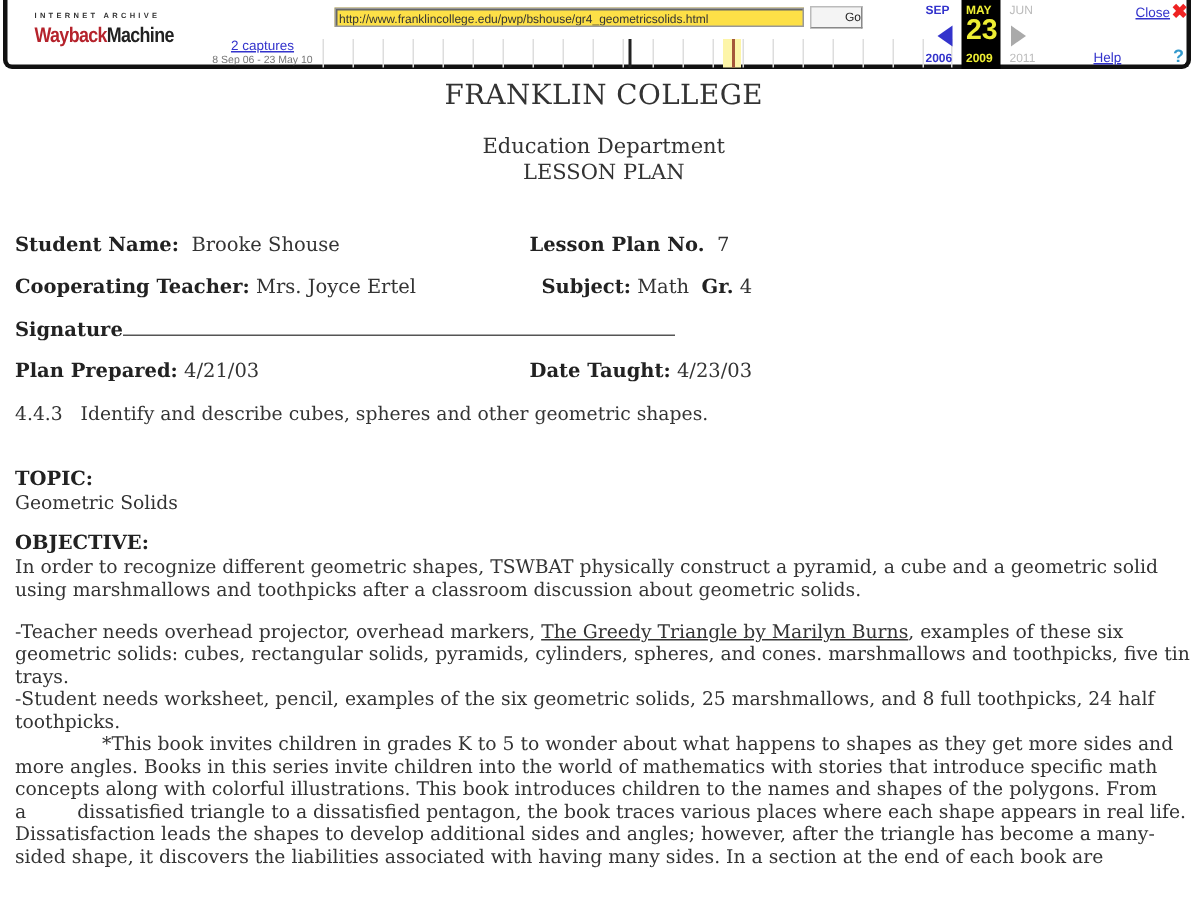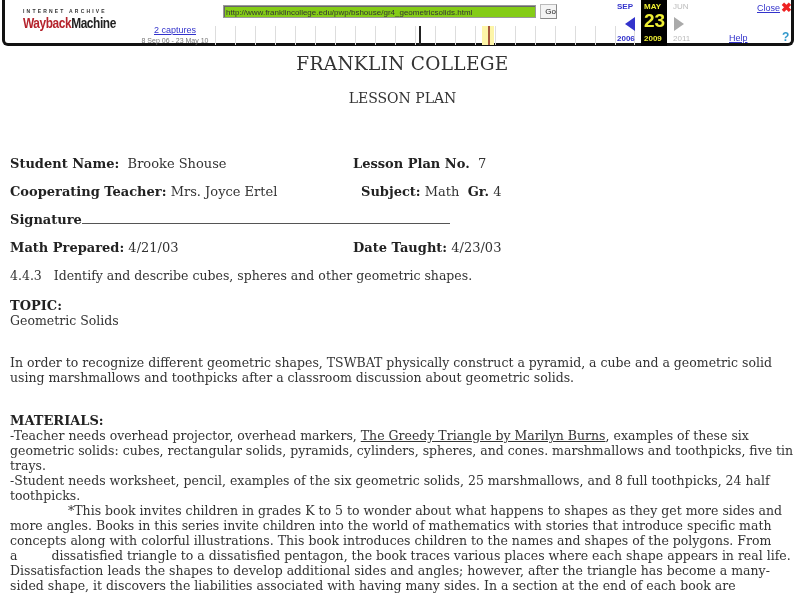--- a/index.html
+++ b/index.html
@@ -8,22 +8,22 @@
   
   .wb { position:absolute; left:2px; top:0; width:792px; height:46px; border:3px solid #111; border-top:none; border-radius:0 0 6px 6px; background:#fff; box-sizing:border-box; font-family:"Liberation Sans", sans-serif; }
   .wb-logo { position:absolute; left:18px; top:8px; width:82px; }
   .wb-logo-top { font-size:5px; letter-spacing:2.2px; color:#333; font-weight:bold; white-space:nowrap; }
   .wb-logo-main { font-size:14px; font-weight:bold; letter-spacing:-0.5px; line-height:14px; margin-top:2px; font-family:"Liberation Sans Narrow","Liberation Sans",sans-serif; transform:scaleX(0.85); transform-origin:left; white-space:nowrap; }
   .wb-logo-main .w1 { color:#b5232c; }
   .wb-logo-main .w2 { color:#222; }
   .wb-captures { position:absolute; left:132px; top:25px; width:76px; text-align:center; }
   .wb-captures a { color:#33c; font-size:9px; text-decoration:underline; display:block; }
   .wb-captures .range { color:#777; font-size:7px; display:block; margin-top:2px; white-space:nowrap; }
-  .wb-url { position:absolute; left:218px; top:5px; width:313px; height:13px; border:1px solid #999; box-shadow:inset 1px 1px 0 #666; font-size:8px; line-height:13px; padding-left:2px; color:#333; box-sizing:border-box; white-space:nowrap; overflow:hidden; background:#84cc16; }
-  .wb-go { position:absolute; left:535px; top:4px; width:17px; height:15px; border:1px solid #bbb; border-right-color:#888; border-bottom-color:#888; font-size:8px; line-height:14px; text-align:right; background:#f4f4f4; color:#222; box-sizing:border-box; }
+  .wb-url { position:absolute; left:218px; top:5px; width:313px; height:13px; border:1px solid #999; box-shadow:inset 1px 1px 0 #666; font-size:8px; line-height:13px; padding-left:2px; color:#333; box-sizing:border-box; white-space:nowrap; overflow:hidden; background:#fde047; }
+  .wb-go { position:absolute; left:535px; top:4px; width:35px; height:15px; border:1px solid #bbb; border-right-color:#888; border-bottom-color:#888; font-size:8px; line-height:14px; text-align:right; background:#f4f4f4; color:#222; box-sizing:border-box; }
   .wb-spark { position:absolute; left:210px; top:25px; width:420px; height:20px; }
   .tick { position:absolute; top:1px; width:1px; height:19px; background:#ddd; }
   .cap { position:absolute; top:1px; width:2px; height:19px; background:#222; }
   .cur-hl { position:absolute; top:1px; width:12px; height:19px; background:#fdf5a8; }
   .cur-cap { position:absolute; top:1px; width:2px; height:19px; background:#a5563a; }
   .wb-nav { position:absolute; left:612px; top:0; width:80px; height:46px; font-weight:bold; }
   .wb-month { position:absolute; top:2px; font-size:8px; }
   .wb-year { position:absolute; top:34px; font-size:8px; }
   .m-prev { left:0; color:#33c; }
   .m-cur { left:27px; color:#ee3; }
@@ -109,20 +109,21 @@
 
   <a class="wb-close">Close</a>
   <span class="wb-close-x">✖</span>
   <a class="wb-help">Help</a>
   <span class="wb-help-q">?</span>
 </div>
 
 <div class="doc">
   <div class="title">FRANKLIN COLLEGE</div>
   <div class="subtitle">
+    <div>Education Department</div>
     <div>LESSON PLAN</div>
   </div>
 
   <div class="field" style="left:0;top:106px">
     <b>Student Name:</b>&nbsp;
     <span>Brooke Shouse</span>
   </div>
   <div class="field" style="left:343px;top:106px">
     <b>Lesson Plan No.</b>&nbsp;
     <span>7</span>
@@ -137,40 +138,40 @@
     <span>Math</span>&nbsp;
     <b>Gr.</b>
     <span>4</span>
   </div>
 
   <div class="field" style="left:0;top:162px">
     <b>Signature</b><span class="sig-line"></span>
   </div>
 
   <div class="field" style="left:0;top:190px">
-    <b>Math Prepared:</b>
+    <b>Plan Prepared:</b>
     <span>4/21/03</span>
   </div>
   <div class="field" style="left:343px;top:190px">
     <b>Date Taught:</b>
     <span>4/23/03</span>
   </div>
 
   <div class="sec" style="top:218px">
     <span style="white-space:pre">4.4.3   Identify and describe cubes, spheres and other geometric shapes.</span>
   </div>
 
-  <div class="sec" style="top:248px">
+  <div class="sec" style="top:262px">
     <span class="h">TOPIC:</span>
     <span>Geometric Solids</span>
   </div>
 
   <div class="sec" style="top:305px">
+    <span class="h">OBJECTIVE:</span>
     <span>In order to recognize different geometric shapes, TSWBAT physically construct a pyramid, a cube and a geometric solid using marshmallows and toothpicks after a classroom discussion about geometric solids.</span>
   </div>
 
   <div class="sec" style="top:363px">
-    <span class="h">MATERIALS:</span>
     <div><span>-Teacher needs overhead projector, overhead markers, </span><span class="u">The Greedy Triangle by Marilyn Burns</span><span>, examples of these six geometric solids: cubes, rectangular solids, pyramids, cylinders, spheres, and cones. marshmallows and toothpicks, five tin trays.</span></div>
     <div>-Student needs worksheet, pencil, examples of the six geometric solids, 25 marshmallows, and 8 full toothpicks, 24 half toothpicks.</div>
     <div><span class="indent"></span><span>*This book invites children in grades K to 5 to wonder about what happens to shapes as they get more sides and more angles. Books in this series invite children into the world of mathematics with stories that introduce specific math concepts along with colorful illustrations. This book introduces children to the names and shapes of the polygons. From</span><br><span>a</span><span class="indent" style="width:34px"></span><span>dissatisfied triangle to a dissatisfied pentagon, the book traces various places where each shape appears in real life. Dissatisfaction leads the shapes to develop additional sides and angles; however, after the triangle has become a many-sided shape, it discovers the liabilities associated with having many sides. In a section at the end of each book are</span></div>
   </div>
 </div>
 
 </body></html>

